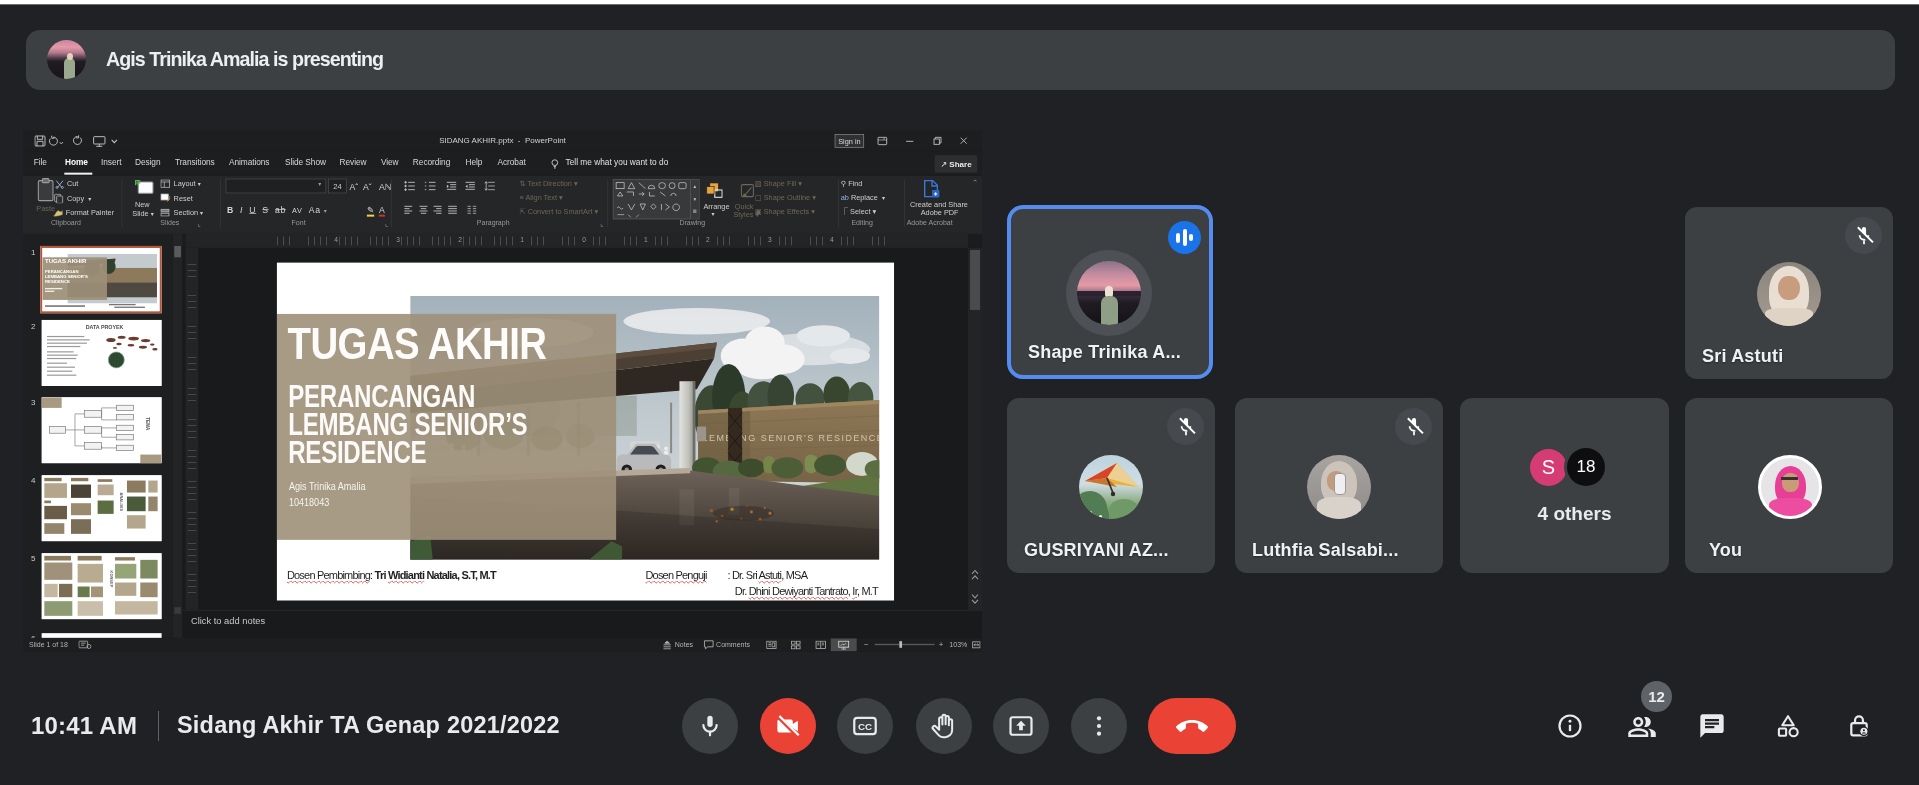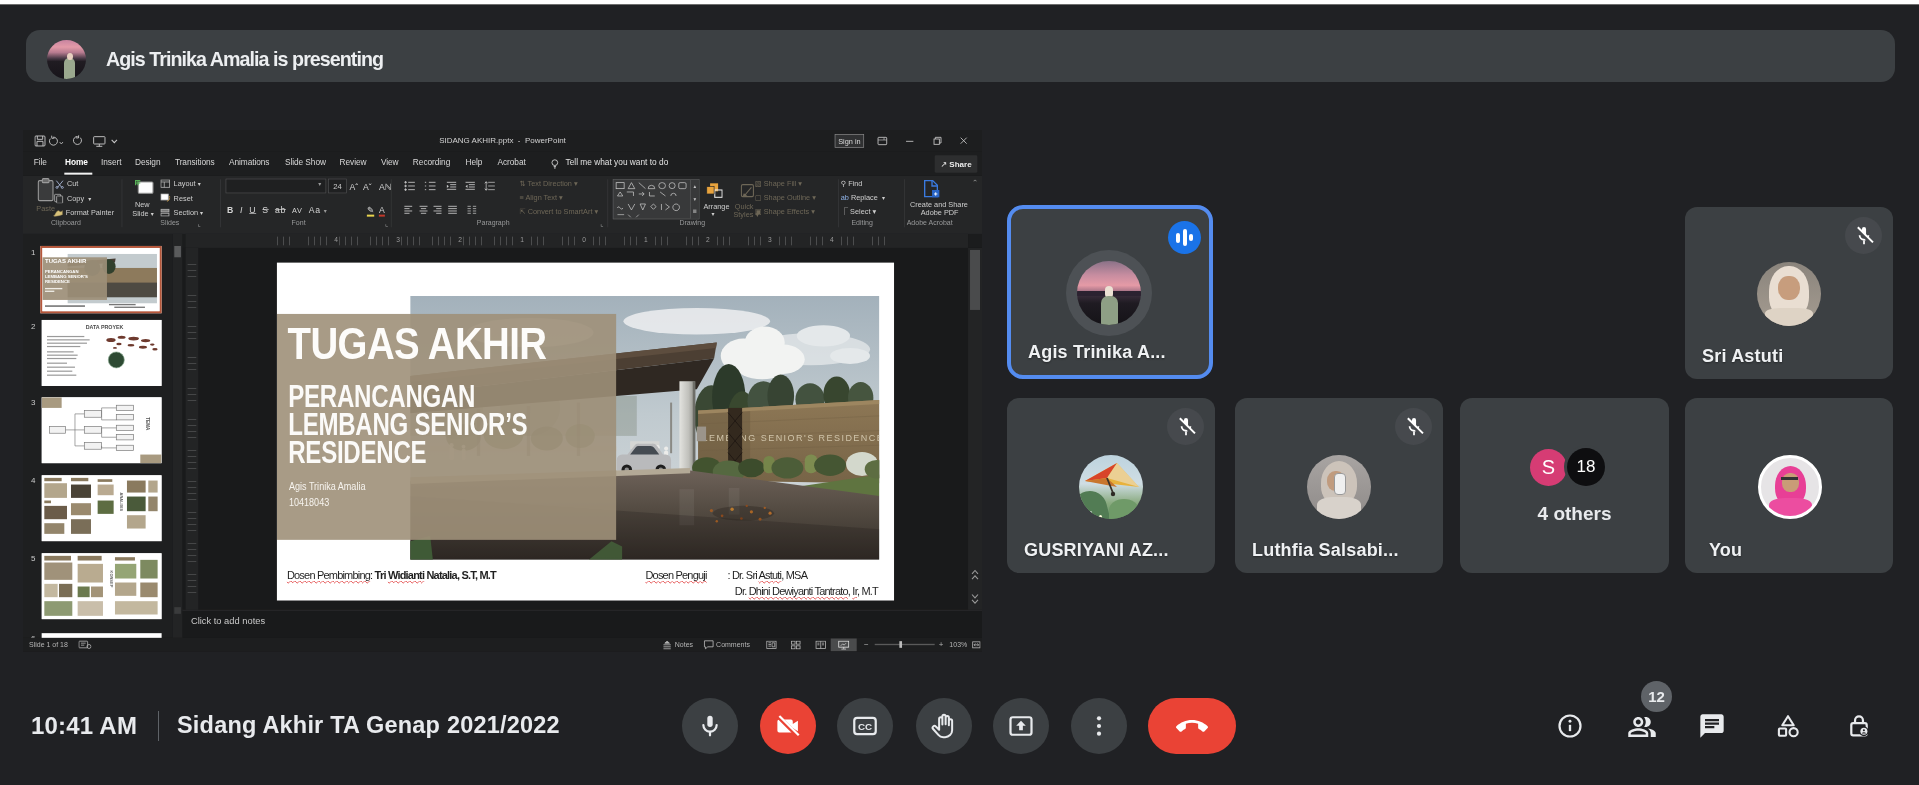--- a/index.html
+++ b/index.html
@@ -3,21 +3,21 @@
 <meta charset="utf-8">
 <style>
   * { margin:0; padding:0; box-sizing:border-box; }
   html,body { width:1919px; height:785px; overflow:hidden; background:#202124;
     font-family:"Liberation Sans", sans-serif; }
   .abs { position:absolute; }
   #stage { position:relative; width:1919px; height:785px; background:#202124; }
   
   #topstrip { left:0; top:0; width:1919px; height:5px; background:#ffffff; border-bottom:1px solid #6e6e6e; }
   
-  #banner { left:26px; top:30px; width:1869px; height:52px; background:#3c4043; border-radius:14px; }
+  #banner { left:26px; top:30px; width:1869px; height:60px; background:#3c4043; border-radius:14px; }
   #banner .avatar { position:absolute; left:21px; top:10px; width:39px; height:39px; border-radius:50%;
      background:linear-gradient(180deg,#c884a0 0%,#e39aa8 18%,#b77b90 32%,#4a3a47 47%,#201c22 55%,#17141a 100%); overflow:hidden;}
   #banner .avatar .person { position:absolute; left:17px; top:18px; width:11px; height:21px; border-radius:5px 5px 0 0; background:#9aa88e;}
   #banner .avatar .head { position:absolute; left:20px; top:13px; width:6px; height:7px; border-radius:50%; background:#e8d0c0;}
   #banner .btext { position:absolute; left:80px; top:17px; font-size:20.5px; font-weight:bold; color:#eceef0; letter-spacing:-1px; transform:scaleX(.96); transform-origin:0 0;}
   
   .bbtn { position:absolute; top:698px; width:56px; height:56px; border-radius:50%; background:#3c4043; }
   .bbtn svg, .pill svg { position:absolute; left:50%; top:50%; transform:translate(-50%,-50%); }
   .bbtn.red { background:#ea4335; }
   .pill { position:absolute; top:698px; left:1148px; width:88px; height:56px; border-radius:28px; background:#ea4335; }
@@ -708,21 +708,21 @@
         <span class="sb" style="height:10px;"></span>
         <span class="sb" style="height:17px;"></span>
         <span class="sb" style="height:7px;"></span>
       </div>
     <div class="ring"></div>
     <div class="av" style="left:66px;top:52px;background:linear-gradient(180deg,#8a7288 0%,#c78da0 22%,#e59aa6 38%,#b27a8c 46%,#3a2e3c 52%,#1f1b22 66%,#151317 100%);">
       <div style="position:absolute;left:0;top:30px;width:66px;height:5px;background:#2b2230;"></div>
       <div style="position:absolute;left:28px;top:25px;width:8px;height:12px;border-radius:4px;background:#ece2d4;"></div>
       <div style="position:absolute;left:24px;top:35px;width:17px;height:29px;border-radius:7px 7px 0 0;background:#8e9f85;"></div>
     </div>
-    <div class="nm">Agis Trinika A...</div>
+    <div class="nm">Shape Trinika A...</div>
   </div>
   <div class="tile" style="left:1685px;top:207px;width:208px;height:172px;">
     <div class="micoff">
         <svg width="26" height="26" viewBox="0 0 24 24">
           <g fill="#fff">
             <rect x="10.1" y="3.6" width="3.8" height="8.6" rx="1.9"></rect>
             <path d="M7.1,11.3 a4.9,4.9 0 0 0 9.8,0 h-1.7 a3.2,3.2 0 0 1 -6.4,0 z"></path>
             <rect x="11.2" y="16" width="1.6" height="3.6"></rect>
           </g>
           <line x1="5" y1="4.6" x2="19.4" y2="19" stroke="#46494d" stroke-width="3.4"></line>

